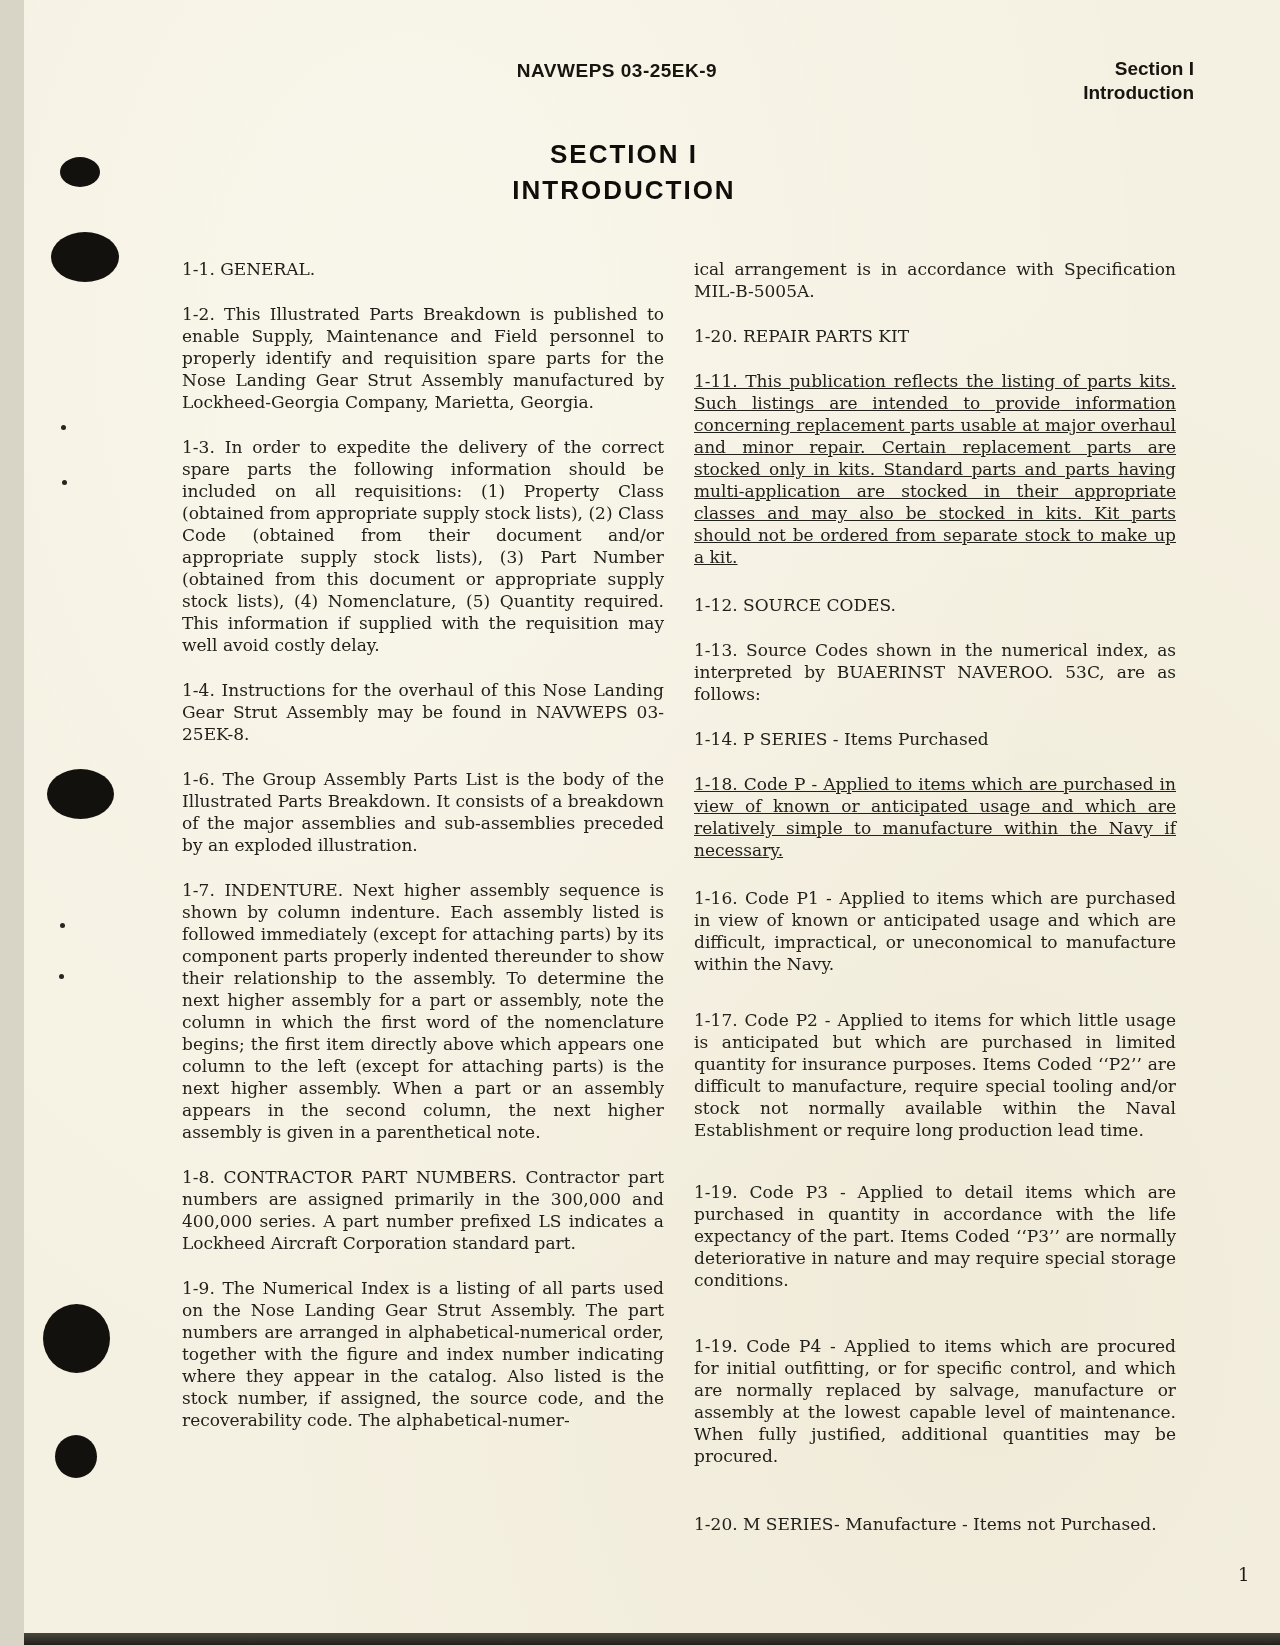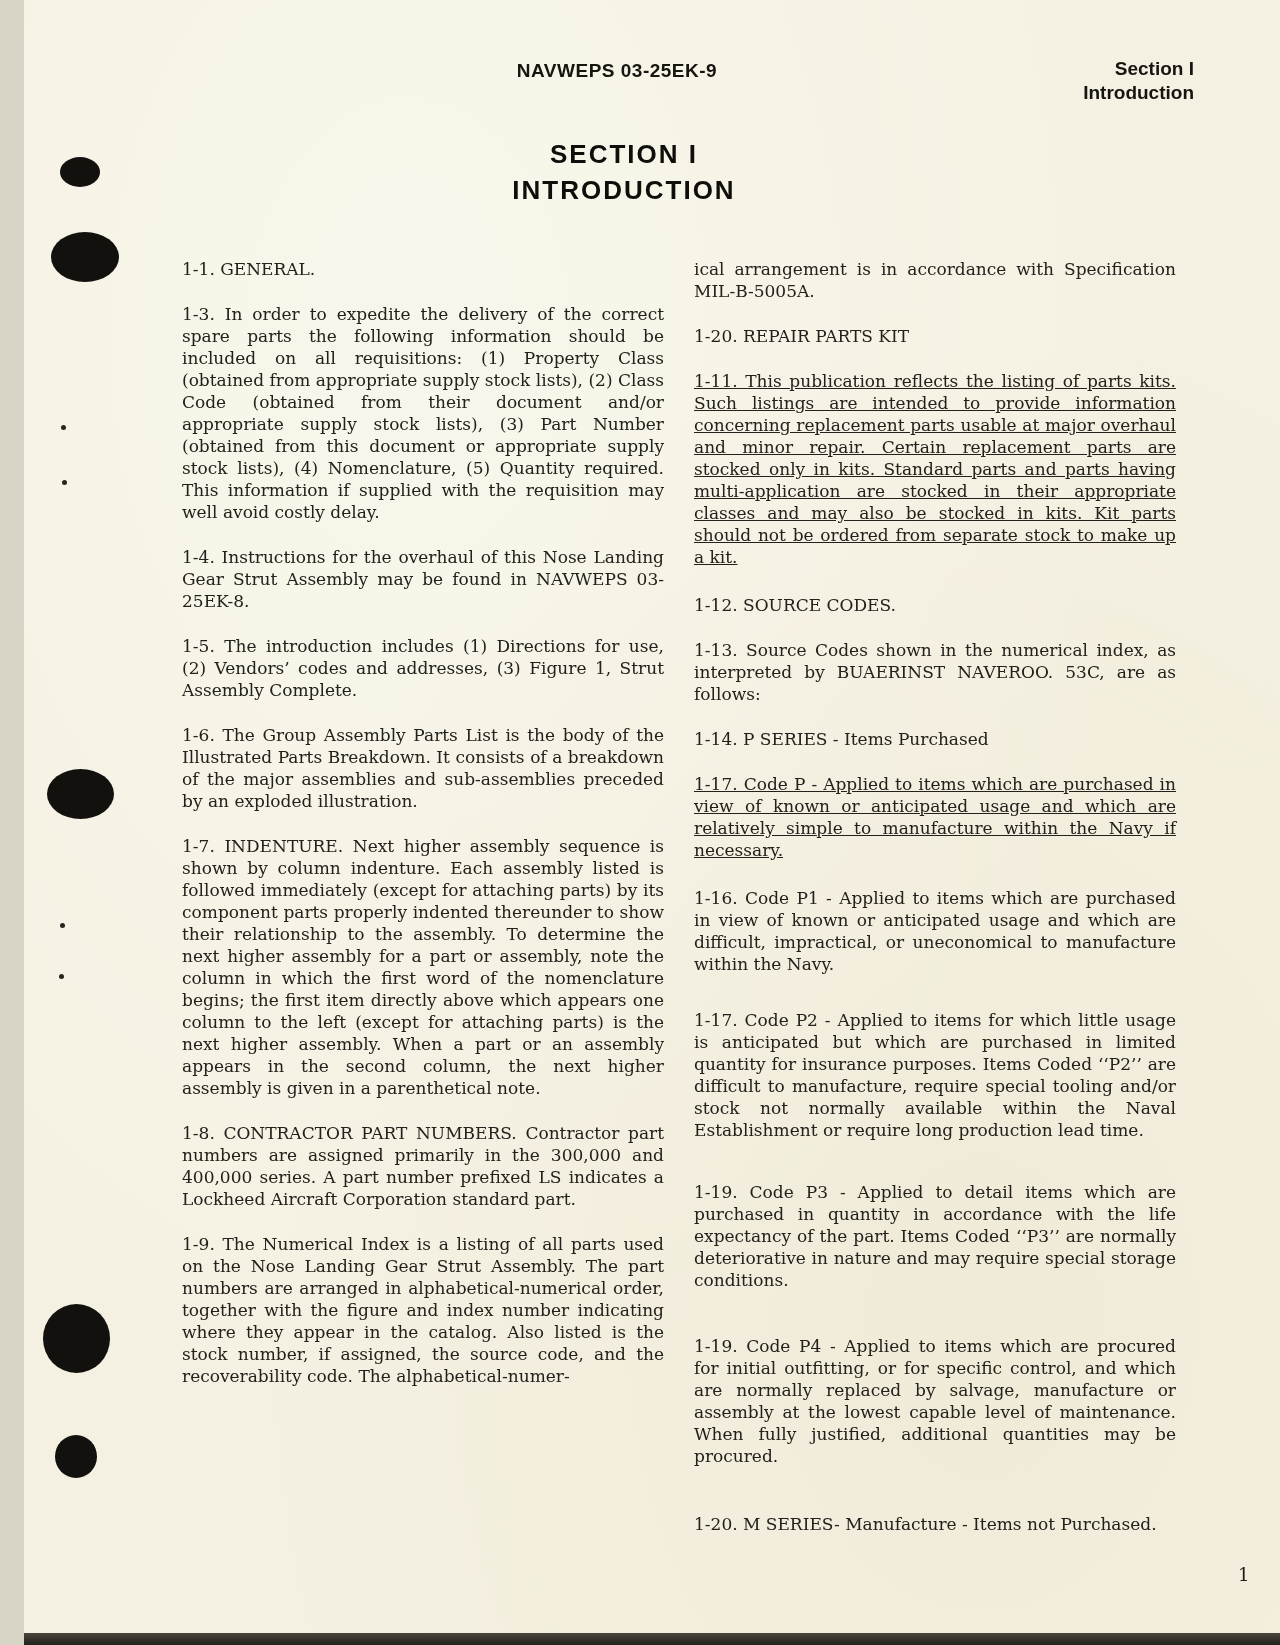--- a/index.html
+++ b/index.html
@@ -96,36 +96,36 @@
   </div>
 
   <div class="title-block">
     <div>SECTION I</div>
     <div>INTRODUCTION</div>
   </div>
 
   <div class="columns">
     <div class="col">
       <p class="head">1-1.  GENERAL.</p>
+      <p>1-2.  This Illustrated Parts Breakdown is published to enable Supply, Maintenance and Field personnel to properly identify and requisition spare parts for the Nose Landing Gear Strut Assembly manufactured by Lockheed-Georgia Company, Marietta, Georgia.</p>
       <p>1-3.  In order to expedite the delivery of the correct spare parts the following information should be included on all requisitions: (1) Property Class (obtained from appropriate supply stock lists), (2) Class Code (obtained from their document and/or appropriate supply stock lists), (3) Part Number (obtained from this document or appropriate supply stock lists), (4) Nomenclature, (5) Quantity required. This information if supplied with the requisition may well avoid costly delay.</p>
       <p>1-4.  Instructions for the overhaul of this Nose Landing Gear Strut Assembly may be found in NAVWEPS 03-25EK-8.</p>
-      <p>1-5.  The introduction includes (1) Directions for use, (2) Vendors’ codes and addresses, (3) Figure 1, Strut Assembly Complete.</p>
       <p>1-6.  The Group Assembly Parts List is the body of the Illustrated Parts Breakdown. It consists of a breakdown of the major assemblies and sub-assemblies preceded by an exploded illustration.</p>
       <p>1-7.  INDENTURE.  Next higher assembly sequence is shown by column indenture. Each assembly listed is followed immediately (except for attaching parts) by its component parts properly indented thereunder to show their relationship to the assembly. To determine the next higher assembly for a part or assembly, note the column in which the first word of the nomenclature begins; the first item directly above which appears one column to the left (except for attaching parts) is the next higher assembly. When a part or an assembly appears in the second column, the next higher assembly is given in a parenthetical note.</p>
       <p>1-8.  CONTRACTOR PART NUMBERS.  Contractor part numbers are assigned primarily in the 300,000 and 400,000 series. A part number prefixed LS indicates a Lockheed Aircraft Corporation standard part.</p>
       <p>1-9.  The Numerical Index is a listing of all parts used on the Nose Landing Gear Strut Assembly. The part numbers are arranged in alphabetical-numerical order, together with the figure and index number indicating where they appear in the catalog. Also listed is the stock number, if assigned, the source code, and the recoverability code. The alphabetical-numer-</p>
     </div>
     <div class="col">
       <p>ical arrangement is in accordance with Specification MIL-B-5005A.</p>
       <p class="head">1-20.  REPAIR PARTS KIT</p>
       <p class="mb26">1-11.  This publication reflects the listing of parts kits. Such listings are intended to provide information concerning replacement parts usable at major overhaul and minor repair. Certain replacement parts are stocked only in kits. Standard parts and parts having multi-application are stocked in their appropriate classes and may also be stocked in kits. Kit parts should not be ordered from separate stock to make up a kit.</p>
       <p class="head">1-12.  SOURCE CODES.</p>
       <p>1-13.  Source Codes shown in the numerical index, as interpreted by BUAERINST NAVEROO. 53C, are as follows:</p>
       <p class="head">1-14.  P SERIES - Items Purchased</p>
-      <p class="mb26">1-17.  Code P - Applied to items which are purchased in view of known or anticipated usage and which are relatively simple to manufacture within the Navy if necessary.</p>
+      <p class="mb26">1-18.  Code P - Applied to items which are purchased in view of known or anticipated usage and which are relatively simple to manufacture within the Navy if necessary.</p>
       <p class="mb34">1-16.  Code P1 - Applied to items which are purchased in view of known or anticipated usage and which are difficult, impractical, or uneconomical to manufacture within the Navy.</p>
       <p class="mb40">1-17.  Code P2 - Applied to items for which little usage is anticipated but which are purchased in limited quantity for insurance purposes. Items Coded ‘‘P2’’ are difficult to manufacture, require special tooling and/or stock not normally available within the Naval Establishment or require long production lead time.</p>
       <p class="mb44">1-19.  Code P3 - Applied to detail items which are purchased in quantity in accordance with the life expectancy of the part. Items Coded ‘‘P3’’ are normally deteriorative in nature and may require special storage conditions.</p>
       <p class="mb46">1-19.  Code P4 - Applied to items which are procured for initial outfitting, or for specific control, and which are normally replaced by salvage, manufacture or assembly at the lowest capable level of maintenance. When fully justified, additional quantities may be procured.</p>
       <p class="head">1-20.  M SERIES- Manufacture - Items not Purchased.</p>
     </div>
   </div>
 
   <div class="page-num">1</div>
 

